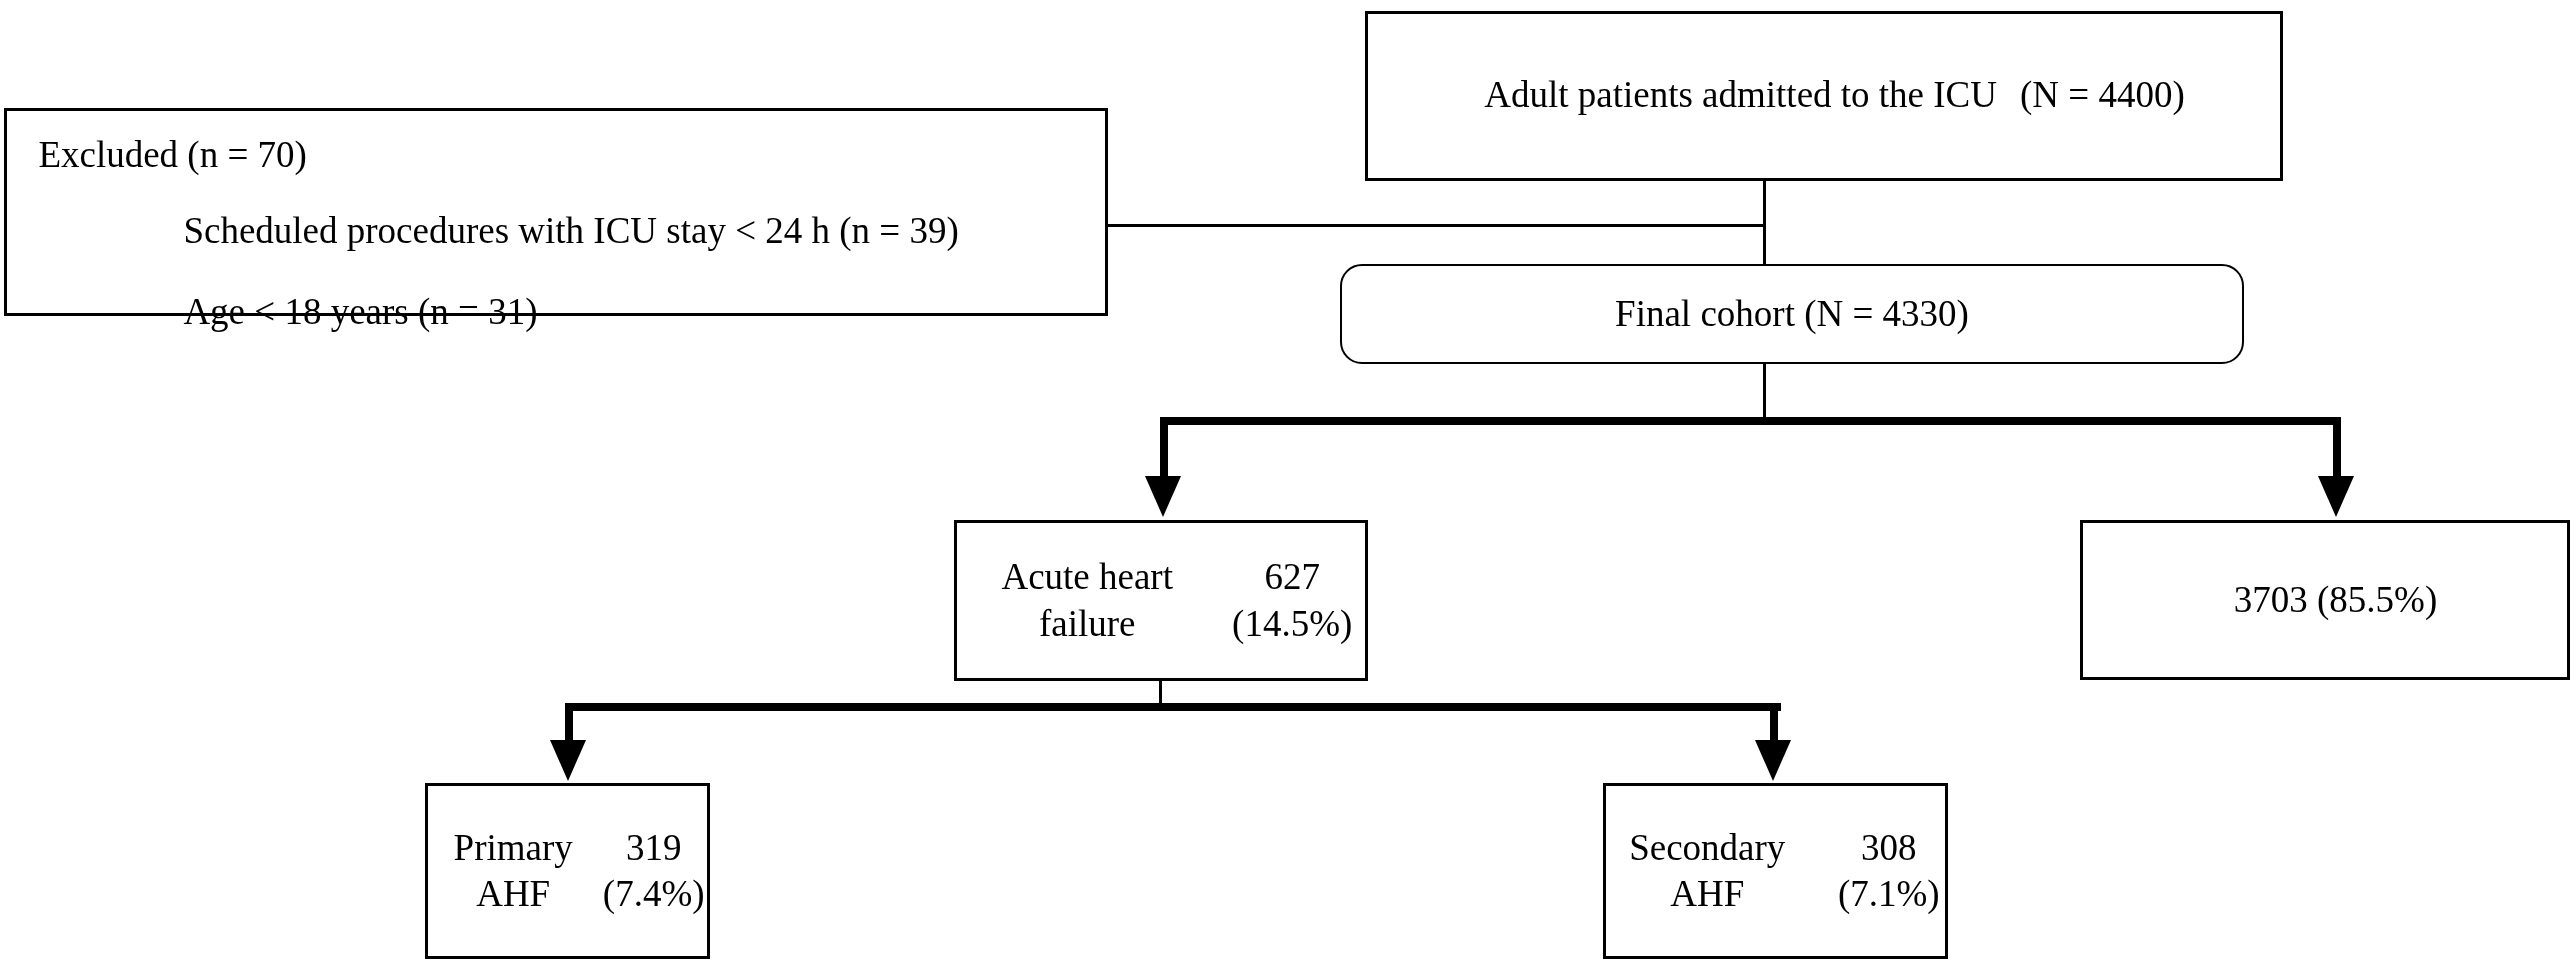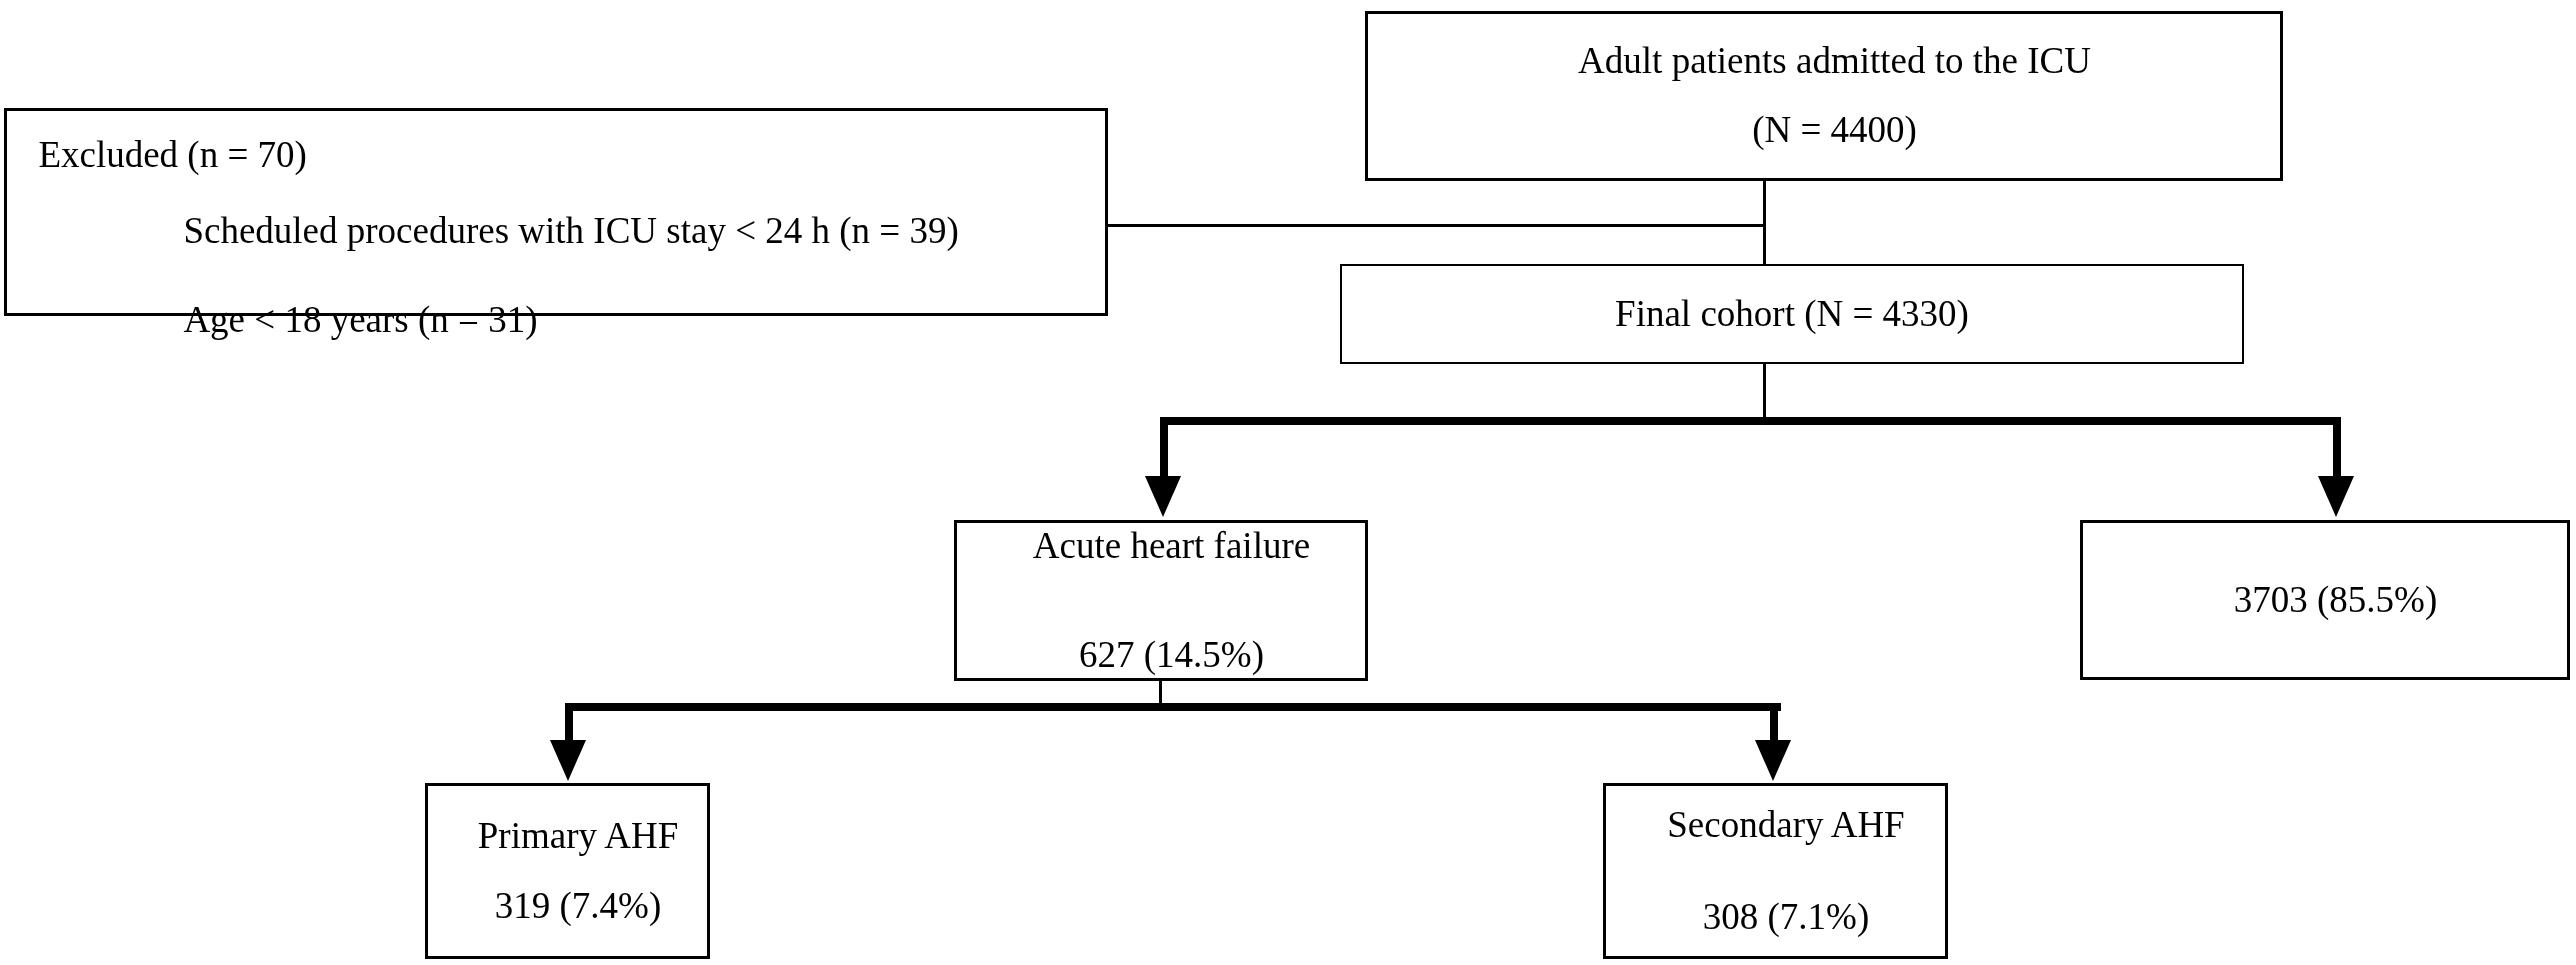--- a/index.html
+++ b/index.html
@@ -20,21 +20,20 @@
   .box {
     position: absolute;
     box-sizing: border-box;
     background: #ffffff;
     border: 3.5px solid #000000;
     font-size: 37px;
     line-height: 1.25;
   }
   .box--center {
     display: flex;
-    flex-direction: column;
     align-items: center;
     justify-content: center;
     gap: 23px;
     text-align: center;
     padding-left: 21px;
   }
   .box--single {
     display: flex;
     align-items: center;
     justify-content: center;
@@ -47,21 +46,21 @@
     text-align: left;
   }
   .box--excluded .ex-title {
     line-height: 49px;
   }
   .box--excluded .ex-item {
     margin: 26.4px 0 0 145px;
     line-height: 49px;
   }
   .box--excluded .ex-item + .ex-item {
-    margin-top: 40px;
+    margin-top: 32px;
   }
   
   .hline, .vline {
     position: absolute;
     background: #000000;
   }
   .arrow-down {
     position: absolute;
     width: 0;
     height: 0;
@@ -96,21 +95,21 @@
     <div>Adult patients admitted to the ICU</div>
     <div>(N = 4400)</div>
   </div>
 
   <div class="box box--excluded" style="left:4.4px; top:108px; width:1104px; height:208px;">
     <div class="ex-title">Excluded (n = 70)</div>
     <div class="ex-item">Scheduled procedures with ICU stay &lt; 24 h (n = 39)</div>
     <div class="ex-item">Age &lt; 18 years (n = 31)</div>
   </div>
 
-  <div class="box box--single" style="left:1340px; top:264px; width:904px; height:100px;">
+  <div class="box box--single" style="left:1340px; top:264px; width:904px; height:100px;border-radius:22px;">
     <div>Final cohort (N = 4330)</div>
   </div>
 
   <div class="box box--center" style="left:954px; top:520px; width:414px; height:161px;justify-content:space-between;">
     <div>Acute heart failure</div>
     <div>627 (14.5%)</div>
   </div>
 
   <div class="box box--center" style="left:2080px; top:520px; width:490px; height:160px;">
     <div>3703 (85.5%)</div>

